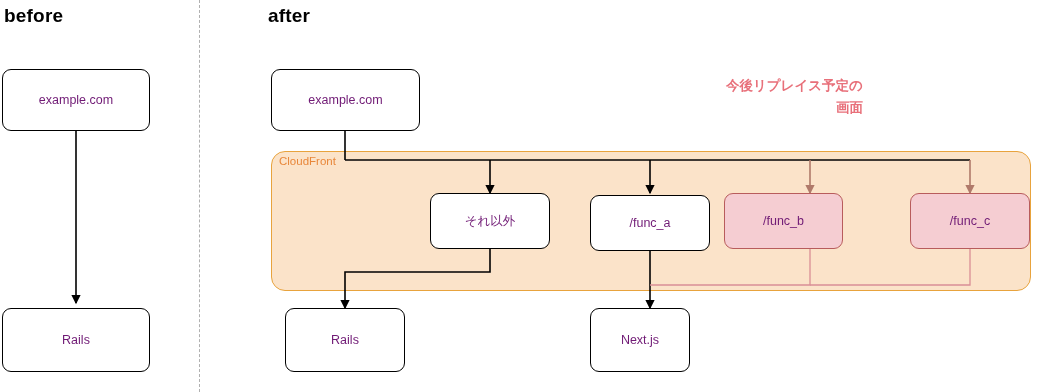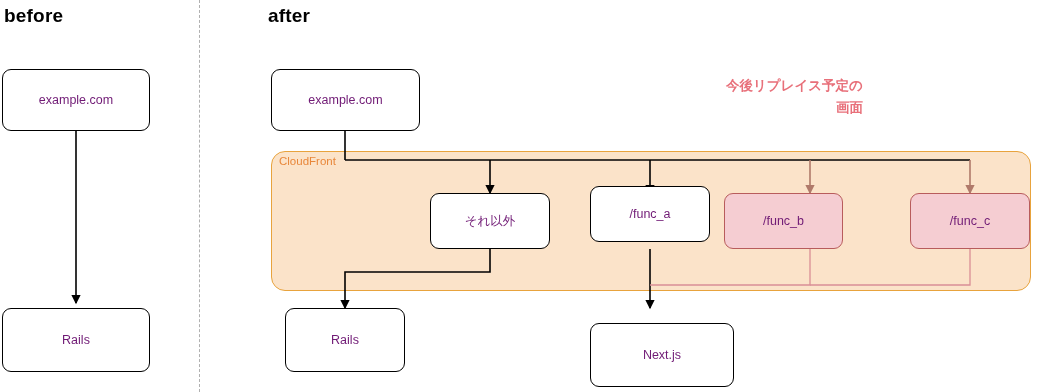--- a/index.html
+++ b/index.html
@@ -123,36 +123,36 @@
   </div>
 
   <div class="node" style="left:271px; top:69px; width:149px; height:62px;">
     <span>example.com</span>
   </div>
 
   <div class="node" style="left:430px; top:193px; width:120px; height:56px;">
     <span>それ以外</span>
   </div>
 
-  <div class="node" style="left:590px; top:186px; width:120px; height:56px;">
+  <div class="node" style="left:590px; top:195px; width:120px; height:56px;">
     <span>/func_a</span>
   </div>
 
   <div class="node pink" style="left:724px; top:193px; width:119px; height:56px;">
     <span>/func_b</span>
   </div>
 
   <div class="node pink" style="left:910px; top:193px; width:120px; height:56px;">
     <span>/func_c</span>
   </div>
 
   <div class="node" style="left:285px; top:308px; width:120px; height:64px;">
     <span>Rails</span>
   </div>
 
-  <div class="node" style="left:590px; top:308px; width:144px; height:64px;margin-top:15px;">
+  <div class="node" style="left:590px; top:308px; width:100px; height:64px;">
     <span>Next.js</span>
   </div>
 
   <div class="note" style="left:726px; top:75px;">今後リプレイス予定の
 画面</div>
 
 </div>
 
 </body></html>

